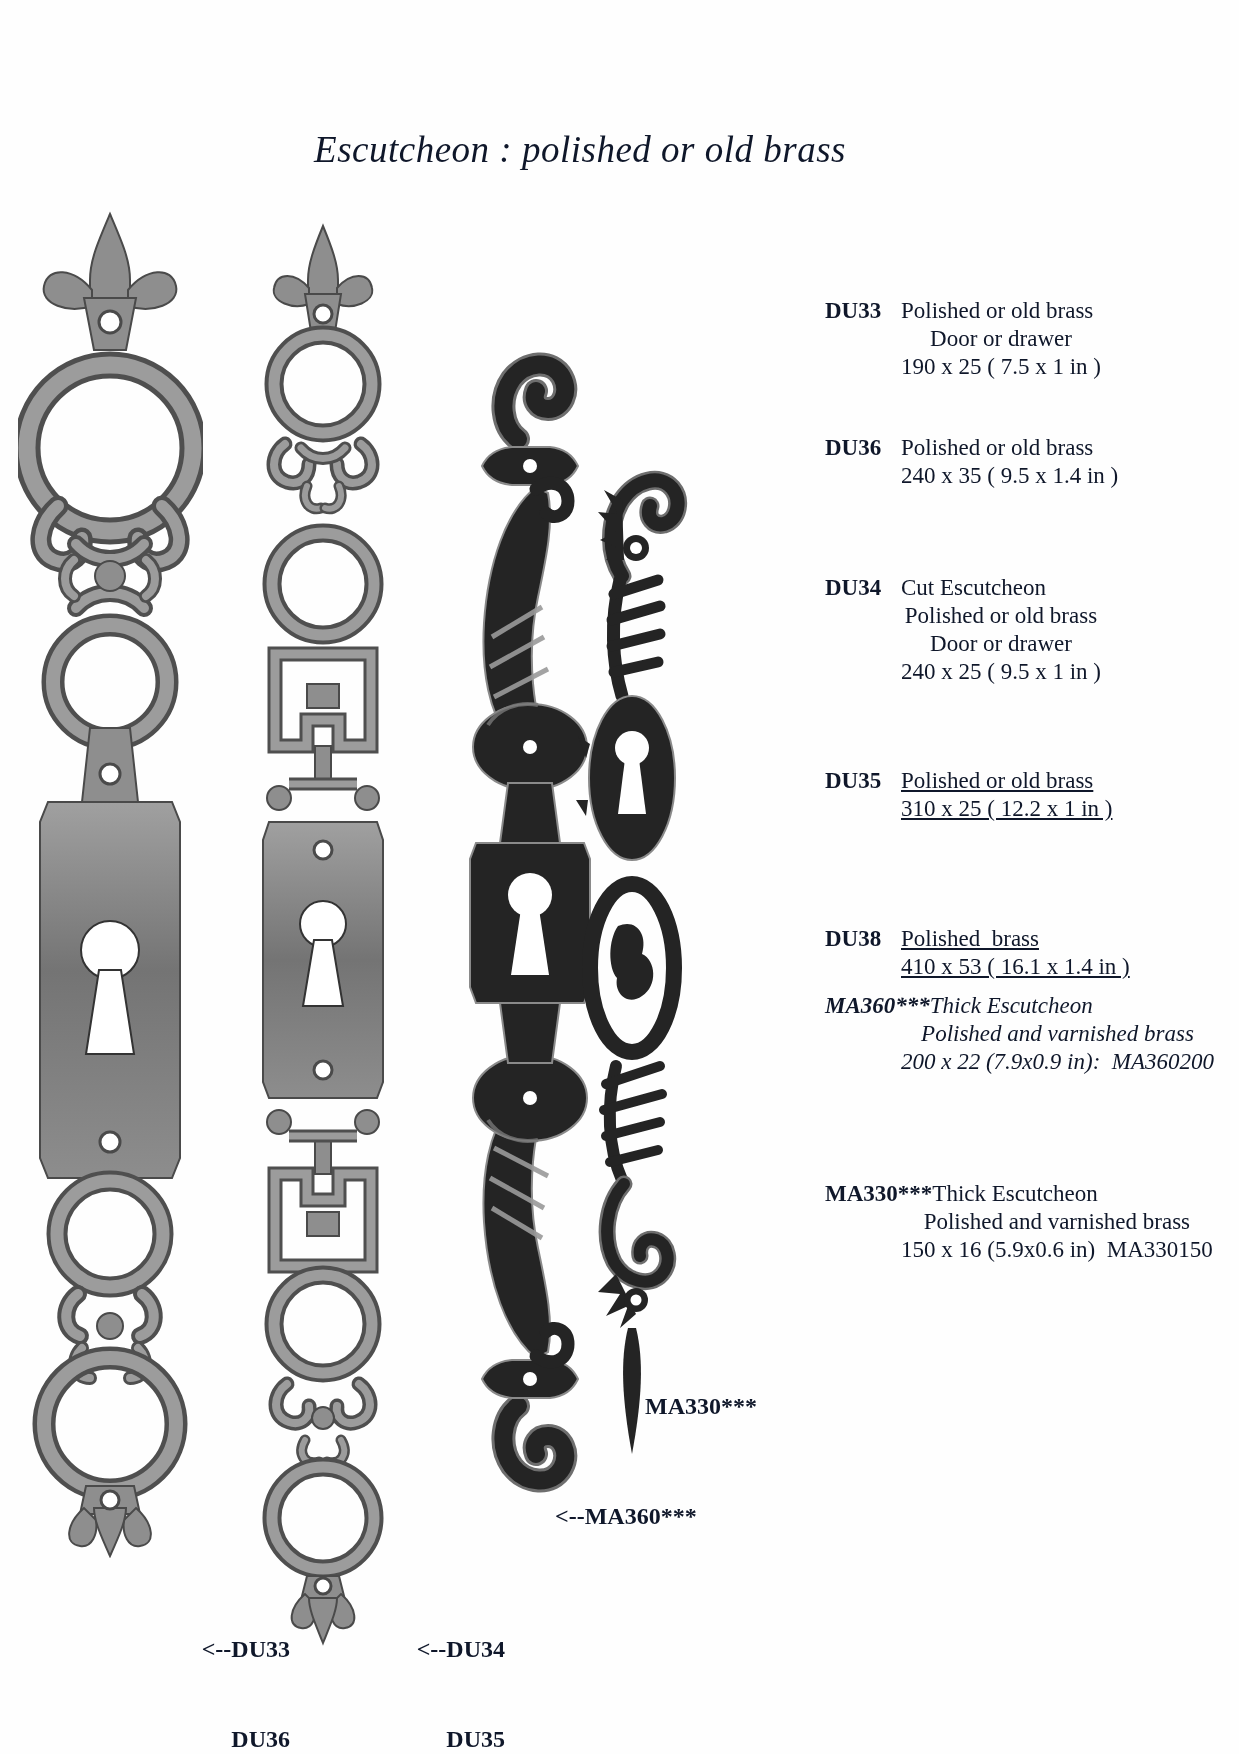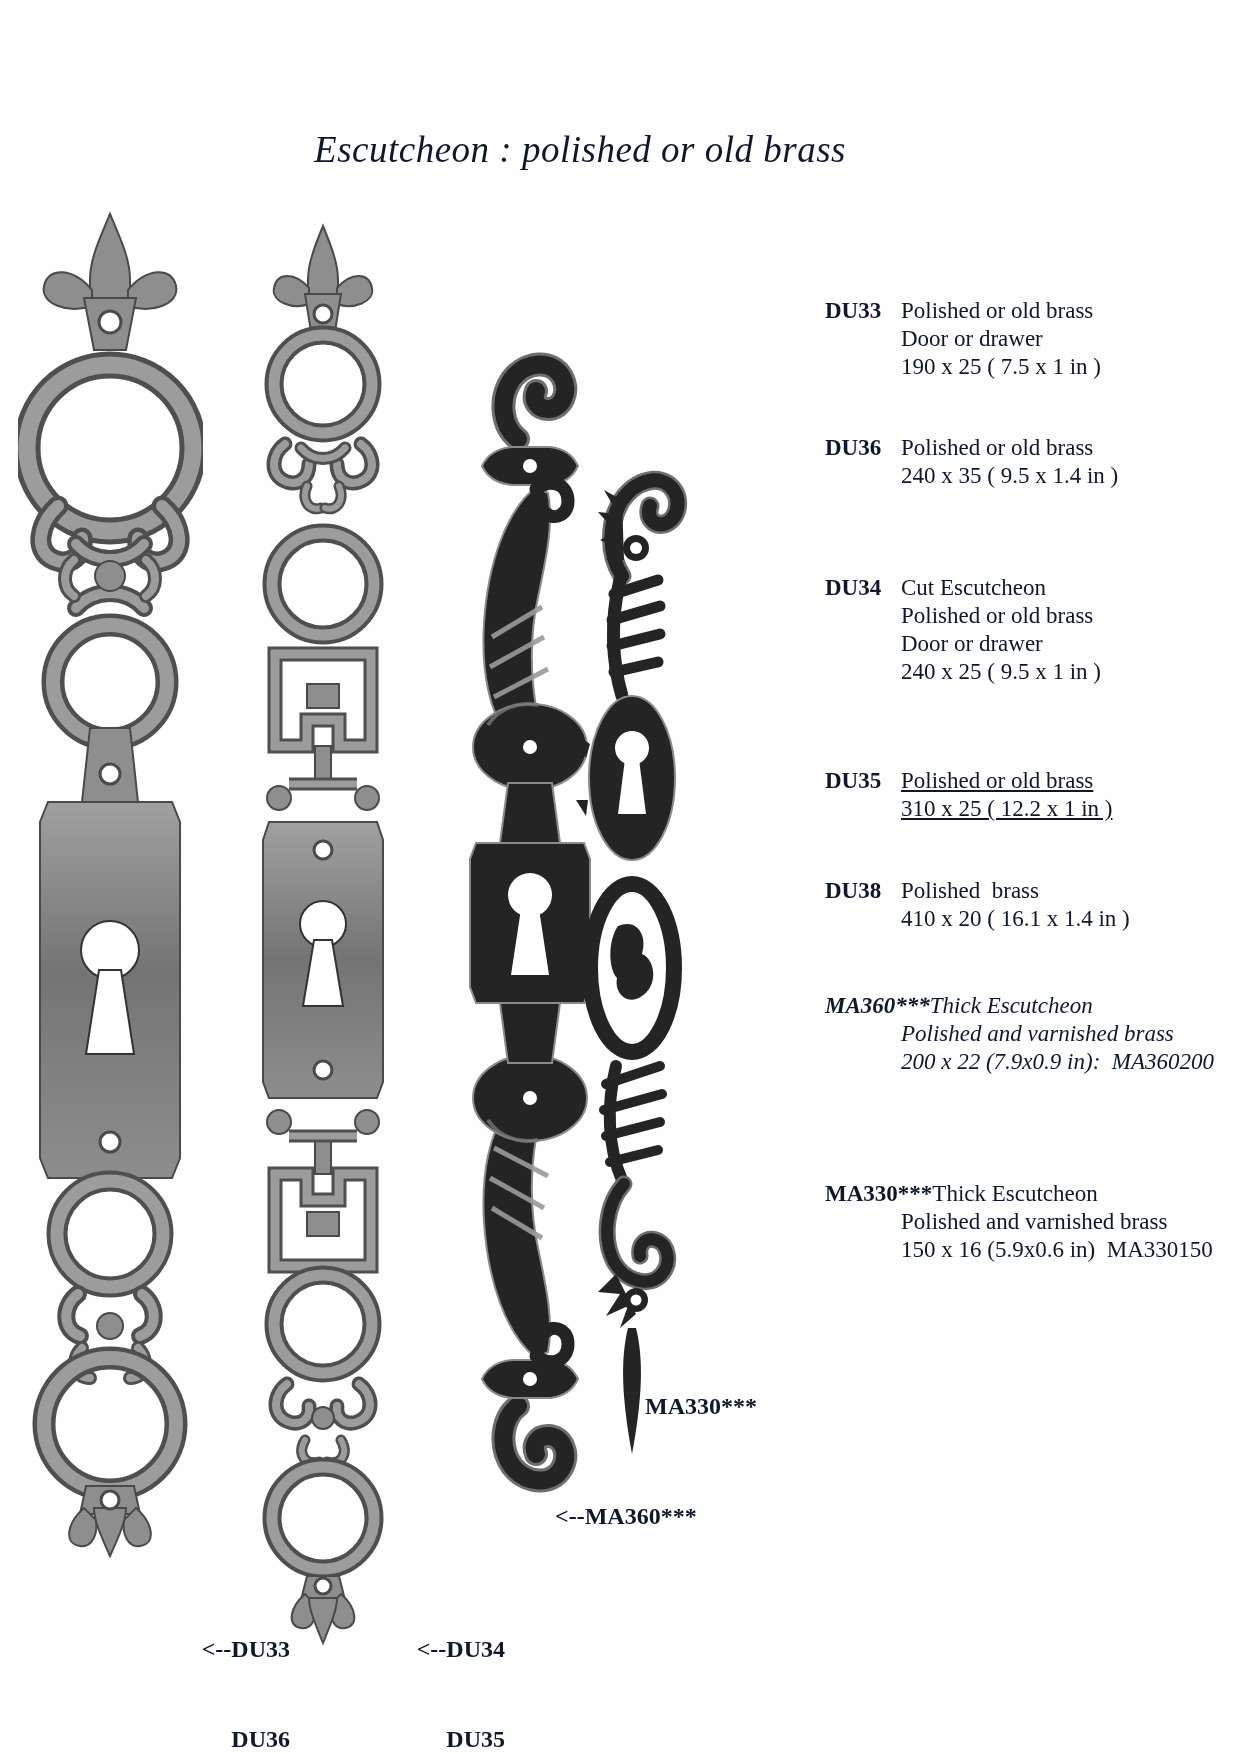--- a/index.html
+++ b/index.html
@@ -15,23 +15,23 @@
   }
   .figure{ position:absolute; }
   .fig1{ left:18px;  top:208px; width:185px; height:1350px; }
   .fig2{ left:243px; top:222px; width:160px; height:1425px; }
   .fig3{ left:448px; top:335px; width:160px; height:1175px; }
   .fig4{ left:572px; top:448px; width:120px; height:1010px; }
   .figure svg{ display:block; width:100%; height:100%; }
 
   .prod{ position:absolute; left:825px; font-size:23px; line-height:28px; }
   .p0{ top:297px; } .p1{ top:434px; } .p2{ top:574px; }
-  .p3{ top:767px;text-decoration:underline; } .p4{ top:877px; } .p5{ top:992px;font-style:italic; } .p6{ top:1180px; }
+  .p3{ top:767px;text-decoration:underline; } .p4{ top:925px;text-decoration:underline; } .p5{ top:992px;font-style:italic; } .p6{ top:1180px; }
   .code{ display:inline-block; min-width:76px; font-weight:bold; white-space:pre; }
-  .ltext,.indent{ white-space:pre; }
+  .ltext,.indent{ white-space:pre;text-align:center; }
   .indent{ margin-left:76px; }
 
   .imglabel{ position:absolute; font-weight:bold; font-size:24px; line-height:30px; white-space:pre; }
   .lab-ma330{ left:645px; top:1391px; }
   .lab-ma360{ left:555px; top:1501px; }
   .lab-du33{ left:168px; top:1574px; width:122px; text-align:right; }
   .lab-du34{ left:383px; top:1574px; width:122px; text-align:right; }
 </style>
 </head>
 <body>
@@ -287,21 +287,21 @@
     <div class="indent">240 x 25 ( 9.5 x 1 in )</div>
   </div>
 
   <div class="prod p3">
     <div class="line"><span class="code">DU35</span><span class="ltext">Polished or old brass</span></div>
     <div class="indent">310 x 25 ( 12.2 x 1 in )</div>
   </div>
 
   <div class="prod p4">
     <div class="line"><span class="code">DU38</span><span class="ltext">Polished  brass</span></div>
-    <div class="indent">410 x 20 ( 16.1 x 1.4 in )</div>
+    <div class="indent">410 x 53 ( 16.1 x 1.4 in )</div>
   </div>
 
   <div class="prod p5">
     <div class="line"><span class="code">MA360***</span><span class="ltext">Thick Escutcheon</span></div>
     <div class="indent">Polished and varnished brass</div>
     <div class="indent">200 x 22 (7.9x0.9 in):  MA360200</div>
   </div>
 
   <div class="prod p6">
     <div class="line"><span class="code">MA330***</span><span class="ltext">Thick Escutcheon</span></div>

